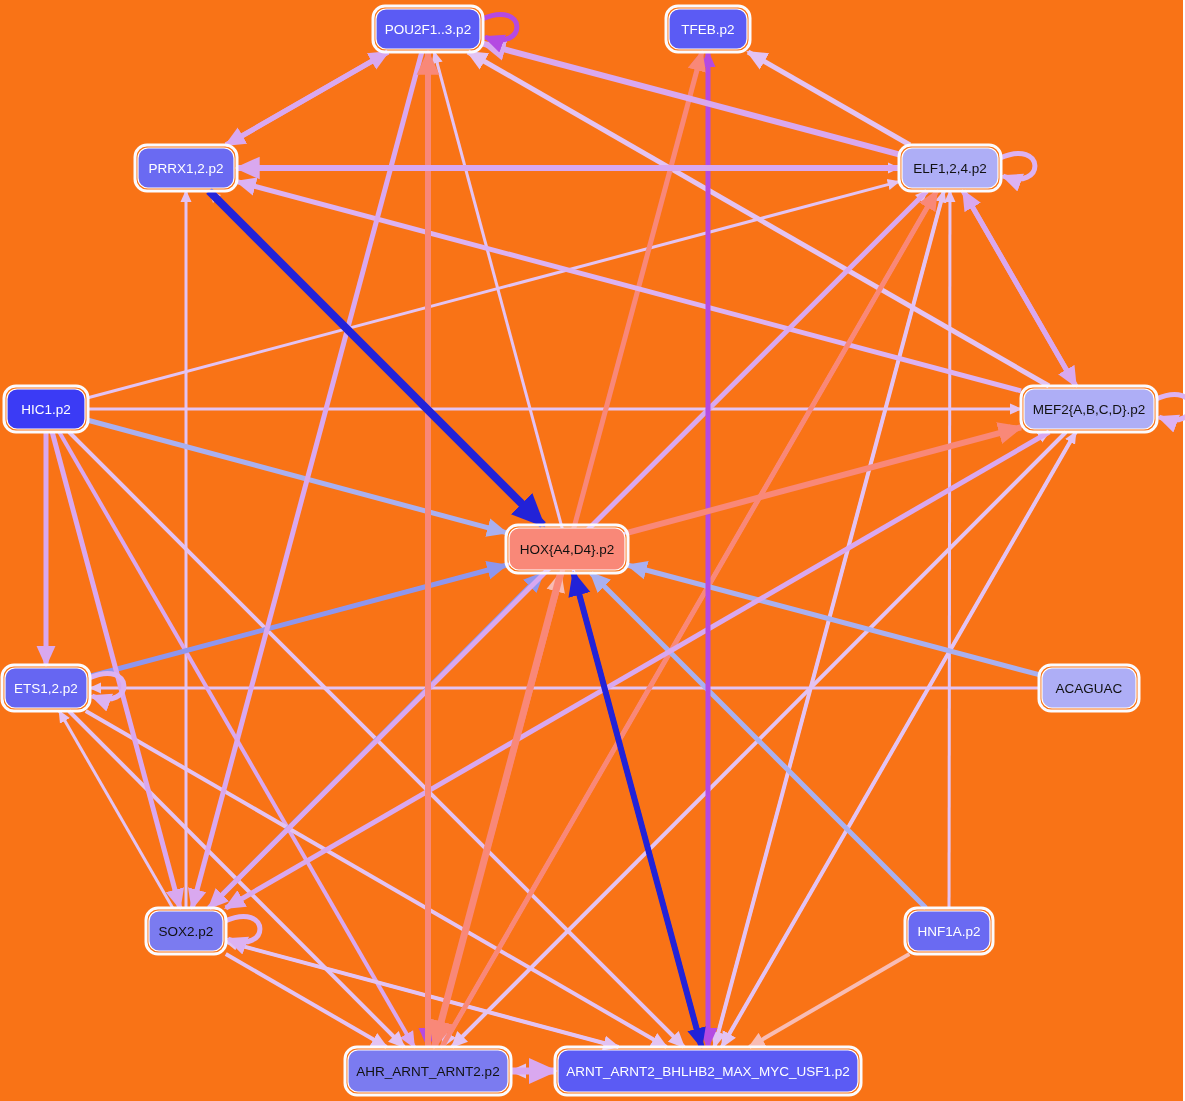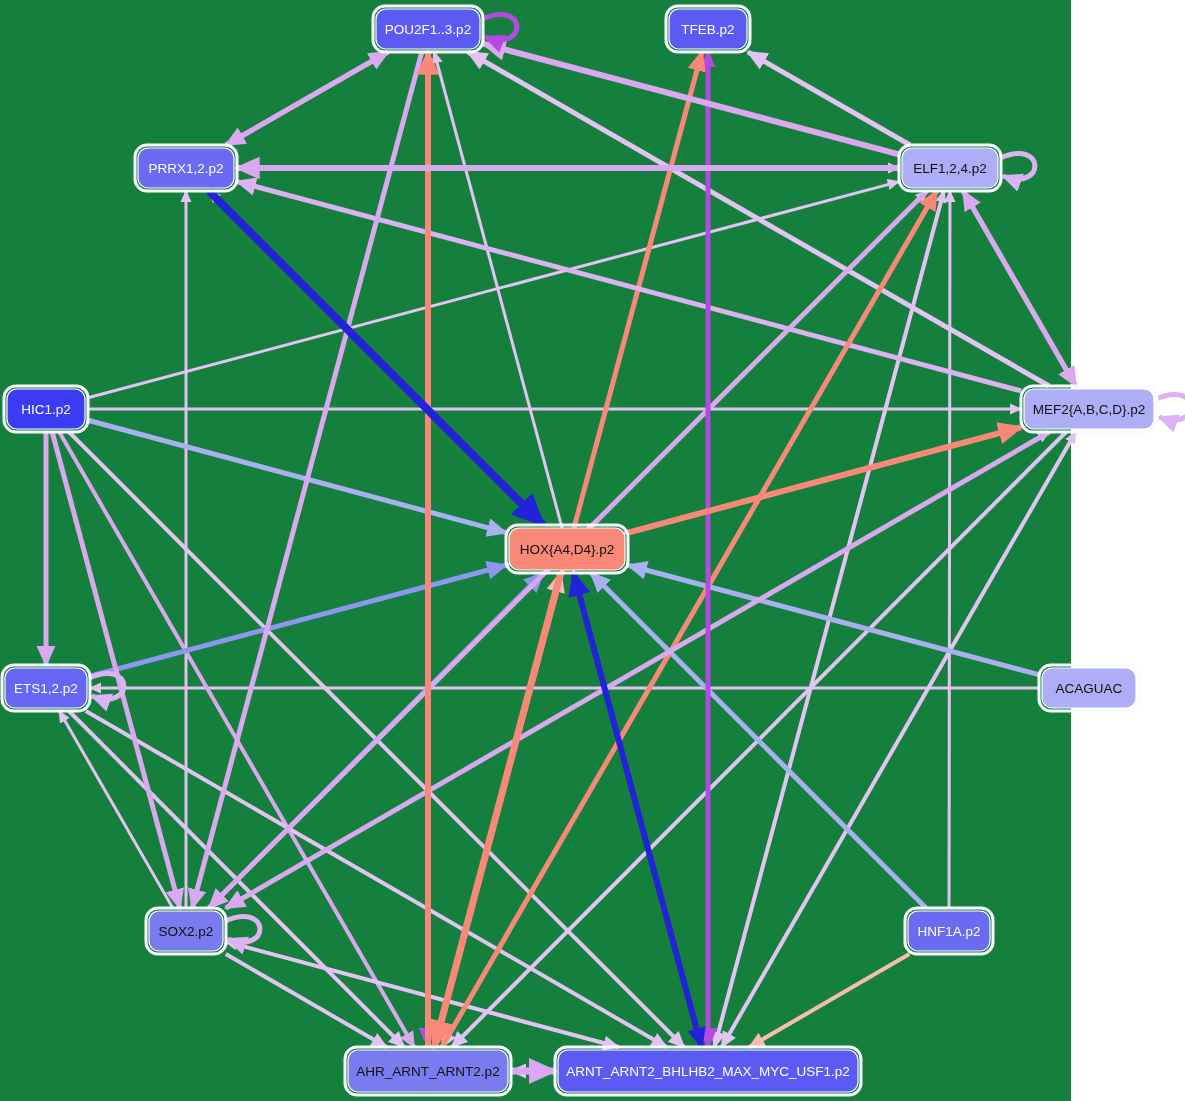--- a/index.html
+++ b/index.html
@@ -1,17 +1,17 @@
 <!DOCTYPE html>
 <html><head>
 <meta charset="utf-8">
 <style>
   html,body{margin:0;padding:0;background:#ffffff;}
   body{width:1185px;height:1101px;overflow:hidden;font-family:"Liberation Sans",sans-serif;}
-  #canvas{position:relative;width:1071px;height:1101px;background:#15803d;}
+  #canvas{position:relative;width:1183px;height:1101px;background:#f97316;}
   svg#net{position:absolute;left:0;top:0;width:1185px;height:1101px;}
   .node-label{font-family:"Liberation Sans",sans-serif;font-size:13.5px;dominant-baseline:middle;text-anchor:middle;pointer-events:none;}
   .node-rect{stroke:#ffffff;stroke-width:1.2;}
   .halo{fill:none;stroke:#fbfbff;stroke-width:3;}
 </style>
 </head>
 <body>
 
 <div id="canvas">
   <svg id="net" xmlns="http://www.w3.org/2000/svg" viewBox="0 0 1185 1101">

